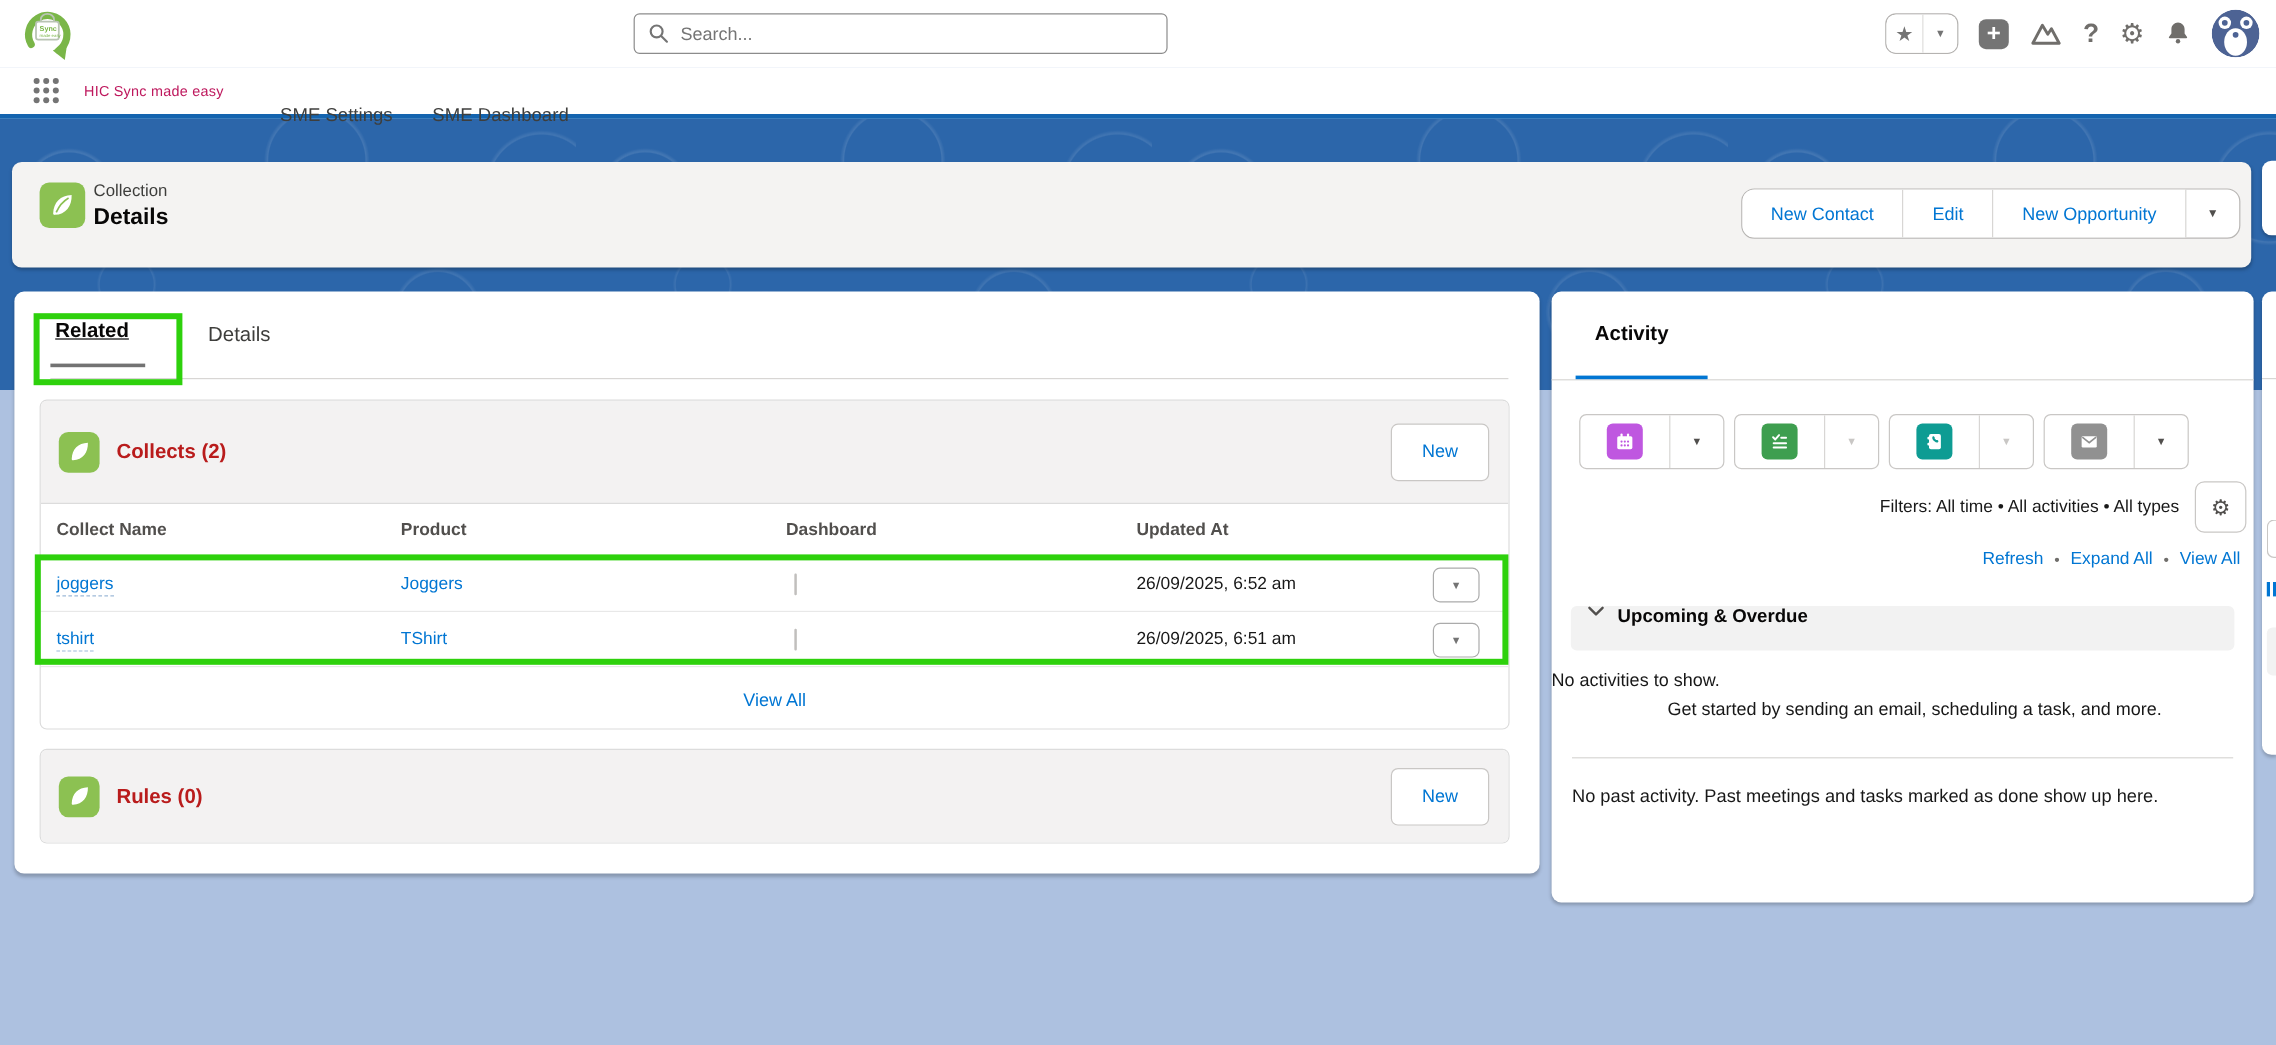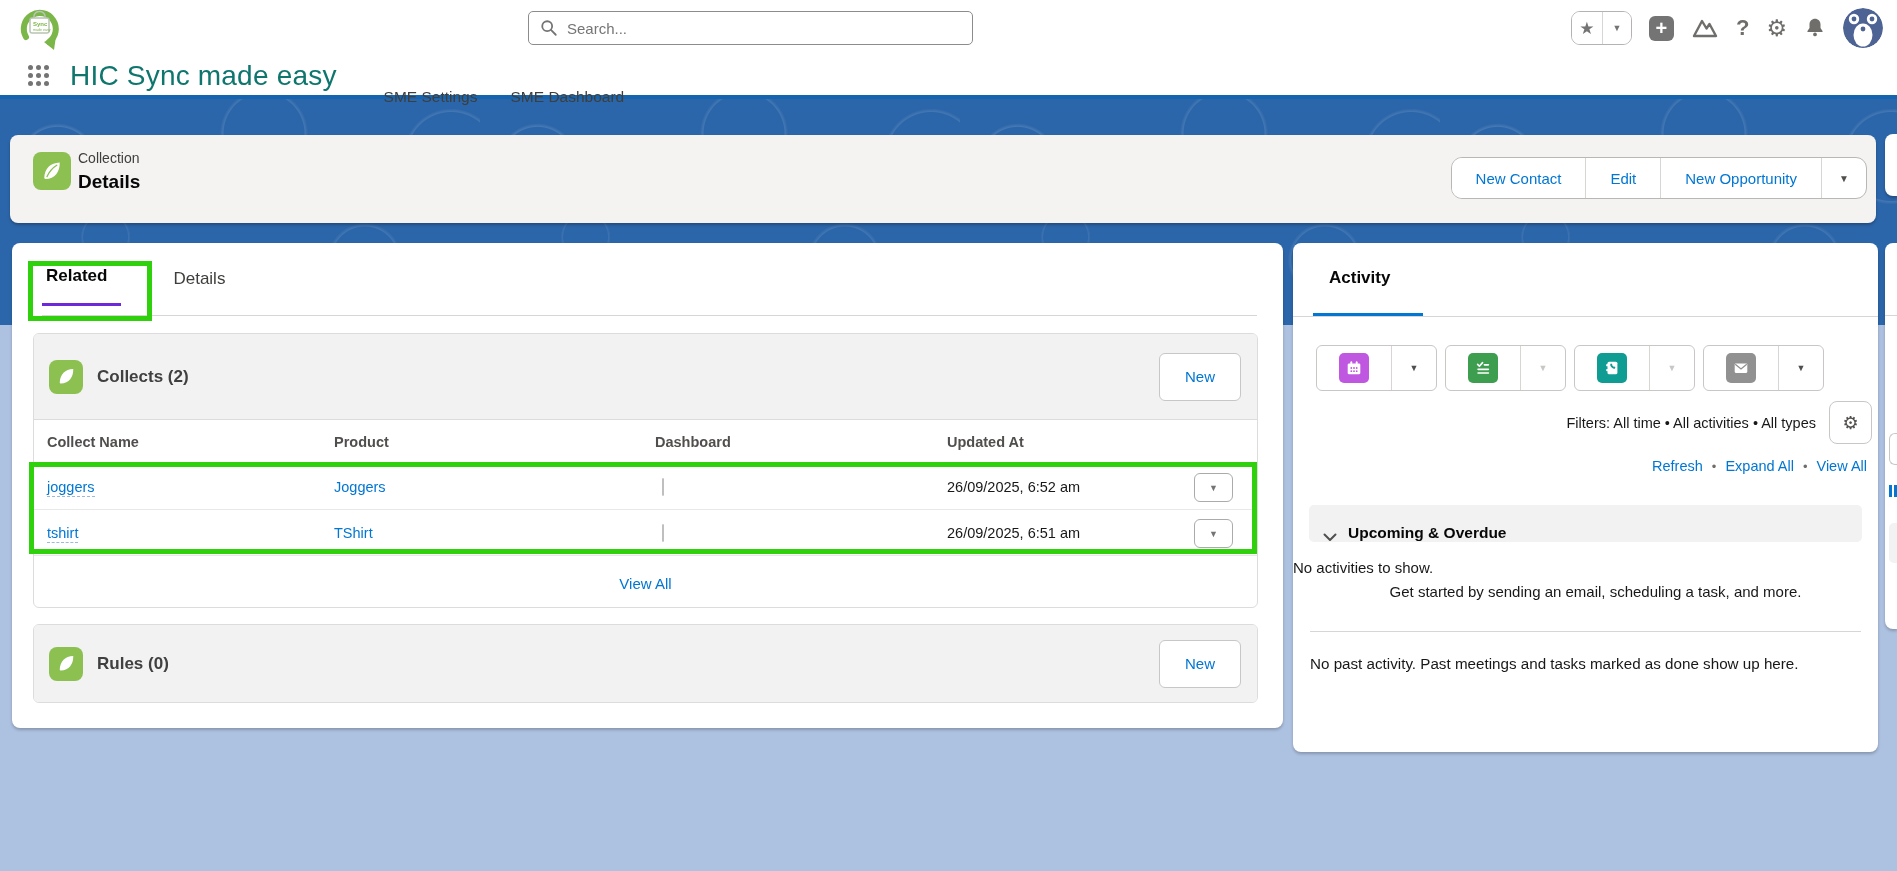--- a/index.html
+++ b/index.html
@@ -24,21 +24,21 @@
     display:flex;align-items:center;justify-content:center;line-height:1;}
   .qmark{font-size:22px;font-weight:bold;color:#706e6b;}
   .gearglyph{font-size:23px;color:#706e6b;}
   .avatar{width:40px;height:40px;border-radius:50%;overflow:hidden;}
 
   
   .navbar{position:absolute;top:56px;left:0;width:100%;height:39px;background:#fff;
     border-bottom:4px solid #1464af;z-index:5;display:flex;align-items:center;}
   .waffle{margin-left:28px;display:grid;grid-template-columns:repeat(3,5px);grid-template-rows:repeat(3,5px);gap:3px;}
   .waffle i{width:5px;height:5px;border-radius:50%;background:#747474;}
-  .app-name{margin-left:21px;font-size:28px;color:#0f766e;letter-spacing:.2px;}
+  .app-name{margin-left:21px;font-size:12px;color:#be185d;letter-spacing:.2px;}
   .nav-tab{margin-left:47px;font-size:15.5px;color:#3e3e3c;margin-top:42px;}
   .nav-tab + .nav-tab{margin-left:33px;}
 
   
   .band{position:absolute;top:99px;left:0;width:100%;height:226px;background-color:#2c66aa;
     background-image:
       radial-gradient(circle 46px at 12% 28%, transparent 36px, rgba(255,255,255,.12) 37px, transparent 40px),
       radial-gradient(circle 60px at 33% 85%, transparent 48px, rgba(255,255,255,.10) 49px, transparent 52px),
       radial-gradient(circle 52px at 55% 15%, transparent 40px, rgba(255,255,255,.11) 41px, transparent 44px),
       radial-gradient(circle 44px at 76% 70%, transparent 33px, rgba(255,255,255,.10) 34px, transparent 37px),
@@ -61,31 +61,31 @@
     color:#514f4d;font-size:10px;}
 
   
   .card{position:absolute;background:#fff;border-radius:8px;box-shadow:0 2px 3px rgba(0,0,0,.22);z-index:6;}
   .left-card{left:12px;top:243px;width:1271px;height:485px;}
   .right-card{left:1293px;top:243px;width:585px;height:509px;}
 
   
   .rtabs{position:absolute;left:30px;top:23px;display:flex;align-items:flex-end;}
   .rtab{font-size:17px;padding-bottom:17px;}
-  .rtab.active{font-weight:bold;color:#080707;border-bottom:3px solid #6d28d9;padding-left:4px;padding-right:14px;}
+  .rtab.active{font-weight:bold;color:#080707;border-bottom:3px solid #737373;padding-left:4px;padding-right:14px;text-decoration:underline;}
   .rtab.idle{color:#3e3e3c;margin-left:52px;}
   .tab-divider{position:absolute;left:30px;right:26px;top:72px;border-bottom:1px solid #d8d6d4;}
 
   
   .sect-box{position:absolute;left:21px;width:1225px;border:1px solid #dcdcdc;border-radius:6px;overflow:hidden;box-sizing:border-box;}
   .collects-box{top:90px;height:275px;}
   .sect-head{height:86px;background:#f3f2f2;display:flex;align-items:center;padding:0 16px 0 15px;box-sizing:border-box;}
   .sect-head.bordered{border-bottom:1px solid #dcdcdc;}
   .sect-leaf{width:34px;height:34px;}
-  .sect-title{margin-left:14px;font-size:17px;font-weight:bold;color:#404040;}
+  .sect-title{margin-left:14px;font-size:17px;font-weight:bold;color:#b91c1c;}
   .new-btn{margin-left:auto;width:80px;height:46px;background:#fff;border:1px solid #c9c7c5;border-radius:6px;
     color:#0176d3;font-size:15px;display:flex;align-items:center;justify-content:center;}
   .tbl-head,.tbl-row{display:grid;grid-template-columns:287px 288px 292px 1fr;align-items:center;padding-left:13px;}
   .tbl-head{height:43px;font-size:14.5px;font-weight:bold;color:#514f4d;}
   .tbl-row{height:45px;border-top:1px solid #e8e8e8;font-size:14.5px;position:relative;}
   .pad33{padding-left:33px;}
   .cell-link{color:#0176d3;text-decoration:none;}
   .name-link{border-bottom:1px dashed #9db9d8;padding-bottom:1px;}
   .checkbox{width:17px;height:17px;border:1px solid #c1bfbd;border-radius:3px;background:#f0efef;margin-left:7px;}
   .row-menu{position:absolute;right:24px;top:9px;width:37px;height:27px;border:1px solid #ababab;border-radius:6px;
@@ -109,21 +109,21 @@
   .caret-dark{color:#514f4d;} .caret-light{color:#c9c7c5;}
   .aicon{width:30px;height:30px;border-radius:5px;display:flex;align-items:center;justify-content:center;}
   .filters-row{position:absolute;right:6px;top:158px;display:flex;align-items:center;gap:13px;}
   .filters-text{font-size:14.5px;color:#181818;}
   .gear-btn{width:41px;height:41px;border:1px solid #c9c7c5;border-radius:8px;background:#fff;
     display:flex;align-items:center;justify-content:center;font-size:18px;color:#514f4d;}
   .actlinks-row{position:absolute;right:11px;top:215px;font-size:14.5px;display:flex;align-items:center;gap:9px;}
   .act-link{color:#0176d3;text-decoration:none;}
   .dotsep{color:#706e6b;font-size:13px;}
   .upcoming-bar{position:absolute;left:16px;right:16px;top:262px;height:37px;background:#f2f2f2;border-radius:5px;
-    display:flex;align-items:flex-end;padding-left:14px;box-sizing:border-box;}
+    display:flex;align-items:flex-start;padding-left:14px;box-sizing:border-box;}
   .upcoming-label{margin-left:11px;font-size:15.5px;font-weight:bold;color:#080707;}
   .empty1{position:absolute;left:0;right:0;top:316px;text-align:left;font-size:15px;color:#181818;}
   .empty2{position:absolute;left:0;right:0;top:340px;text-align:center;font-size:15px;color:#181818;margin-left:20px;}
   .past-divider{position:absolute;left:17px;right:17px;top:388px;border-bottom:1px solid #d8d6d4;}
   .past-text{position:absolute;left:17px;top:412px;font-size:15.2px;color:#181818;white-space:nowrap;}
 
   
   .annot{position:absolute;border:5px solid #2ed10c;z-index:9;box-sizing:border-box;}
   .annot-tab{left:28px;top:261px;width:124px;height:60px;}
   .annot-rows{left:29px;top:462px;width:1228px;height:92px;}

